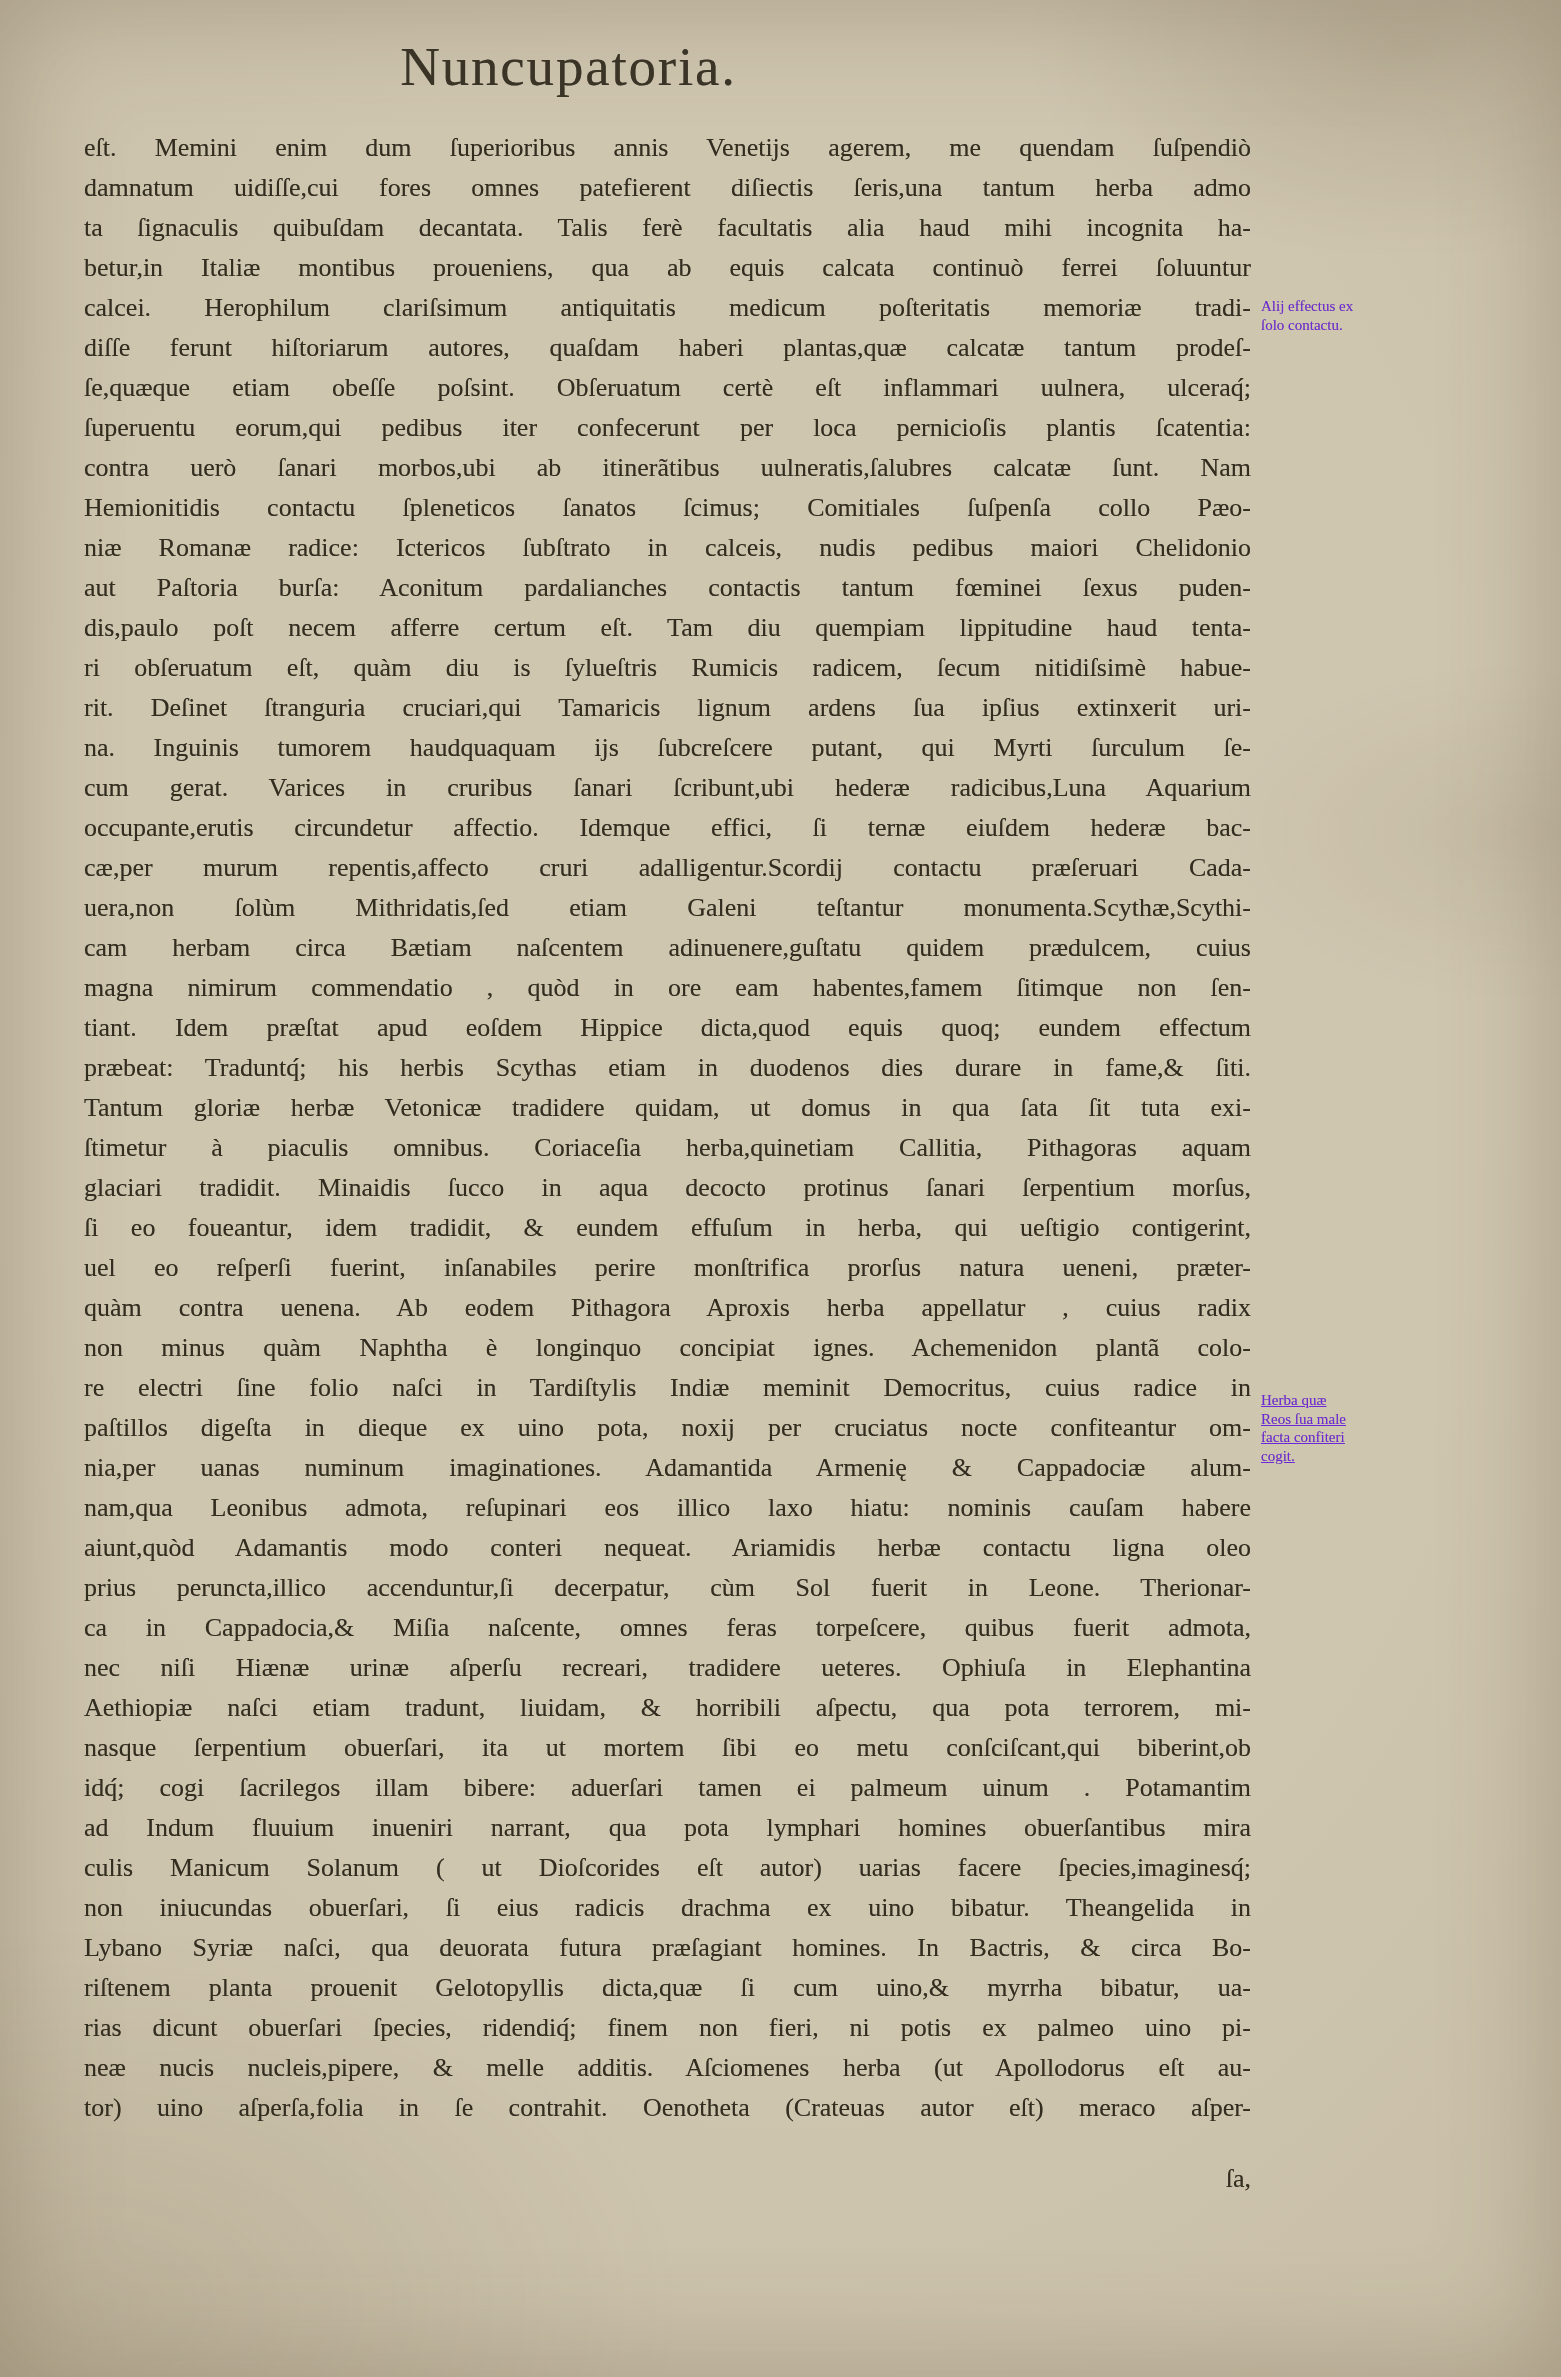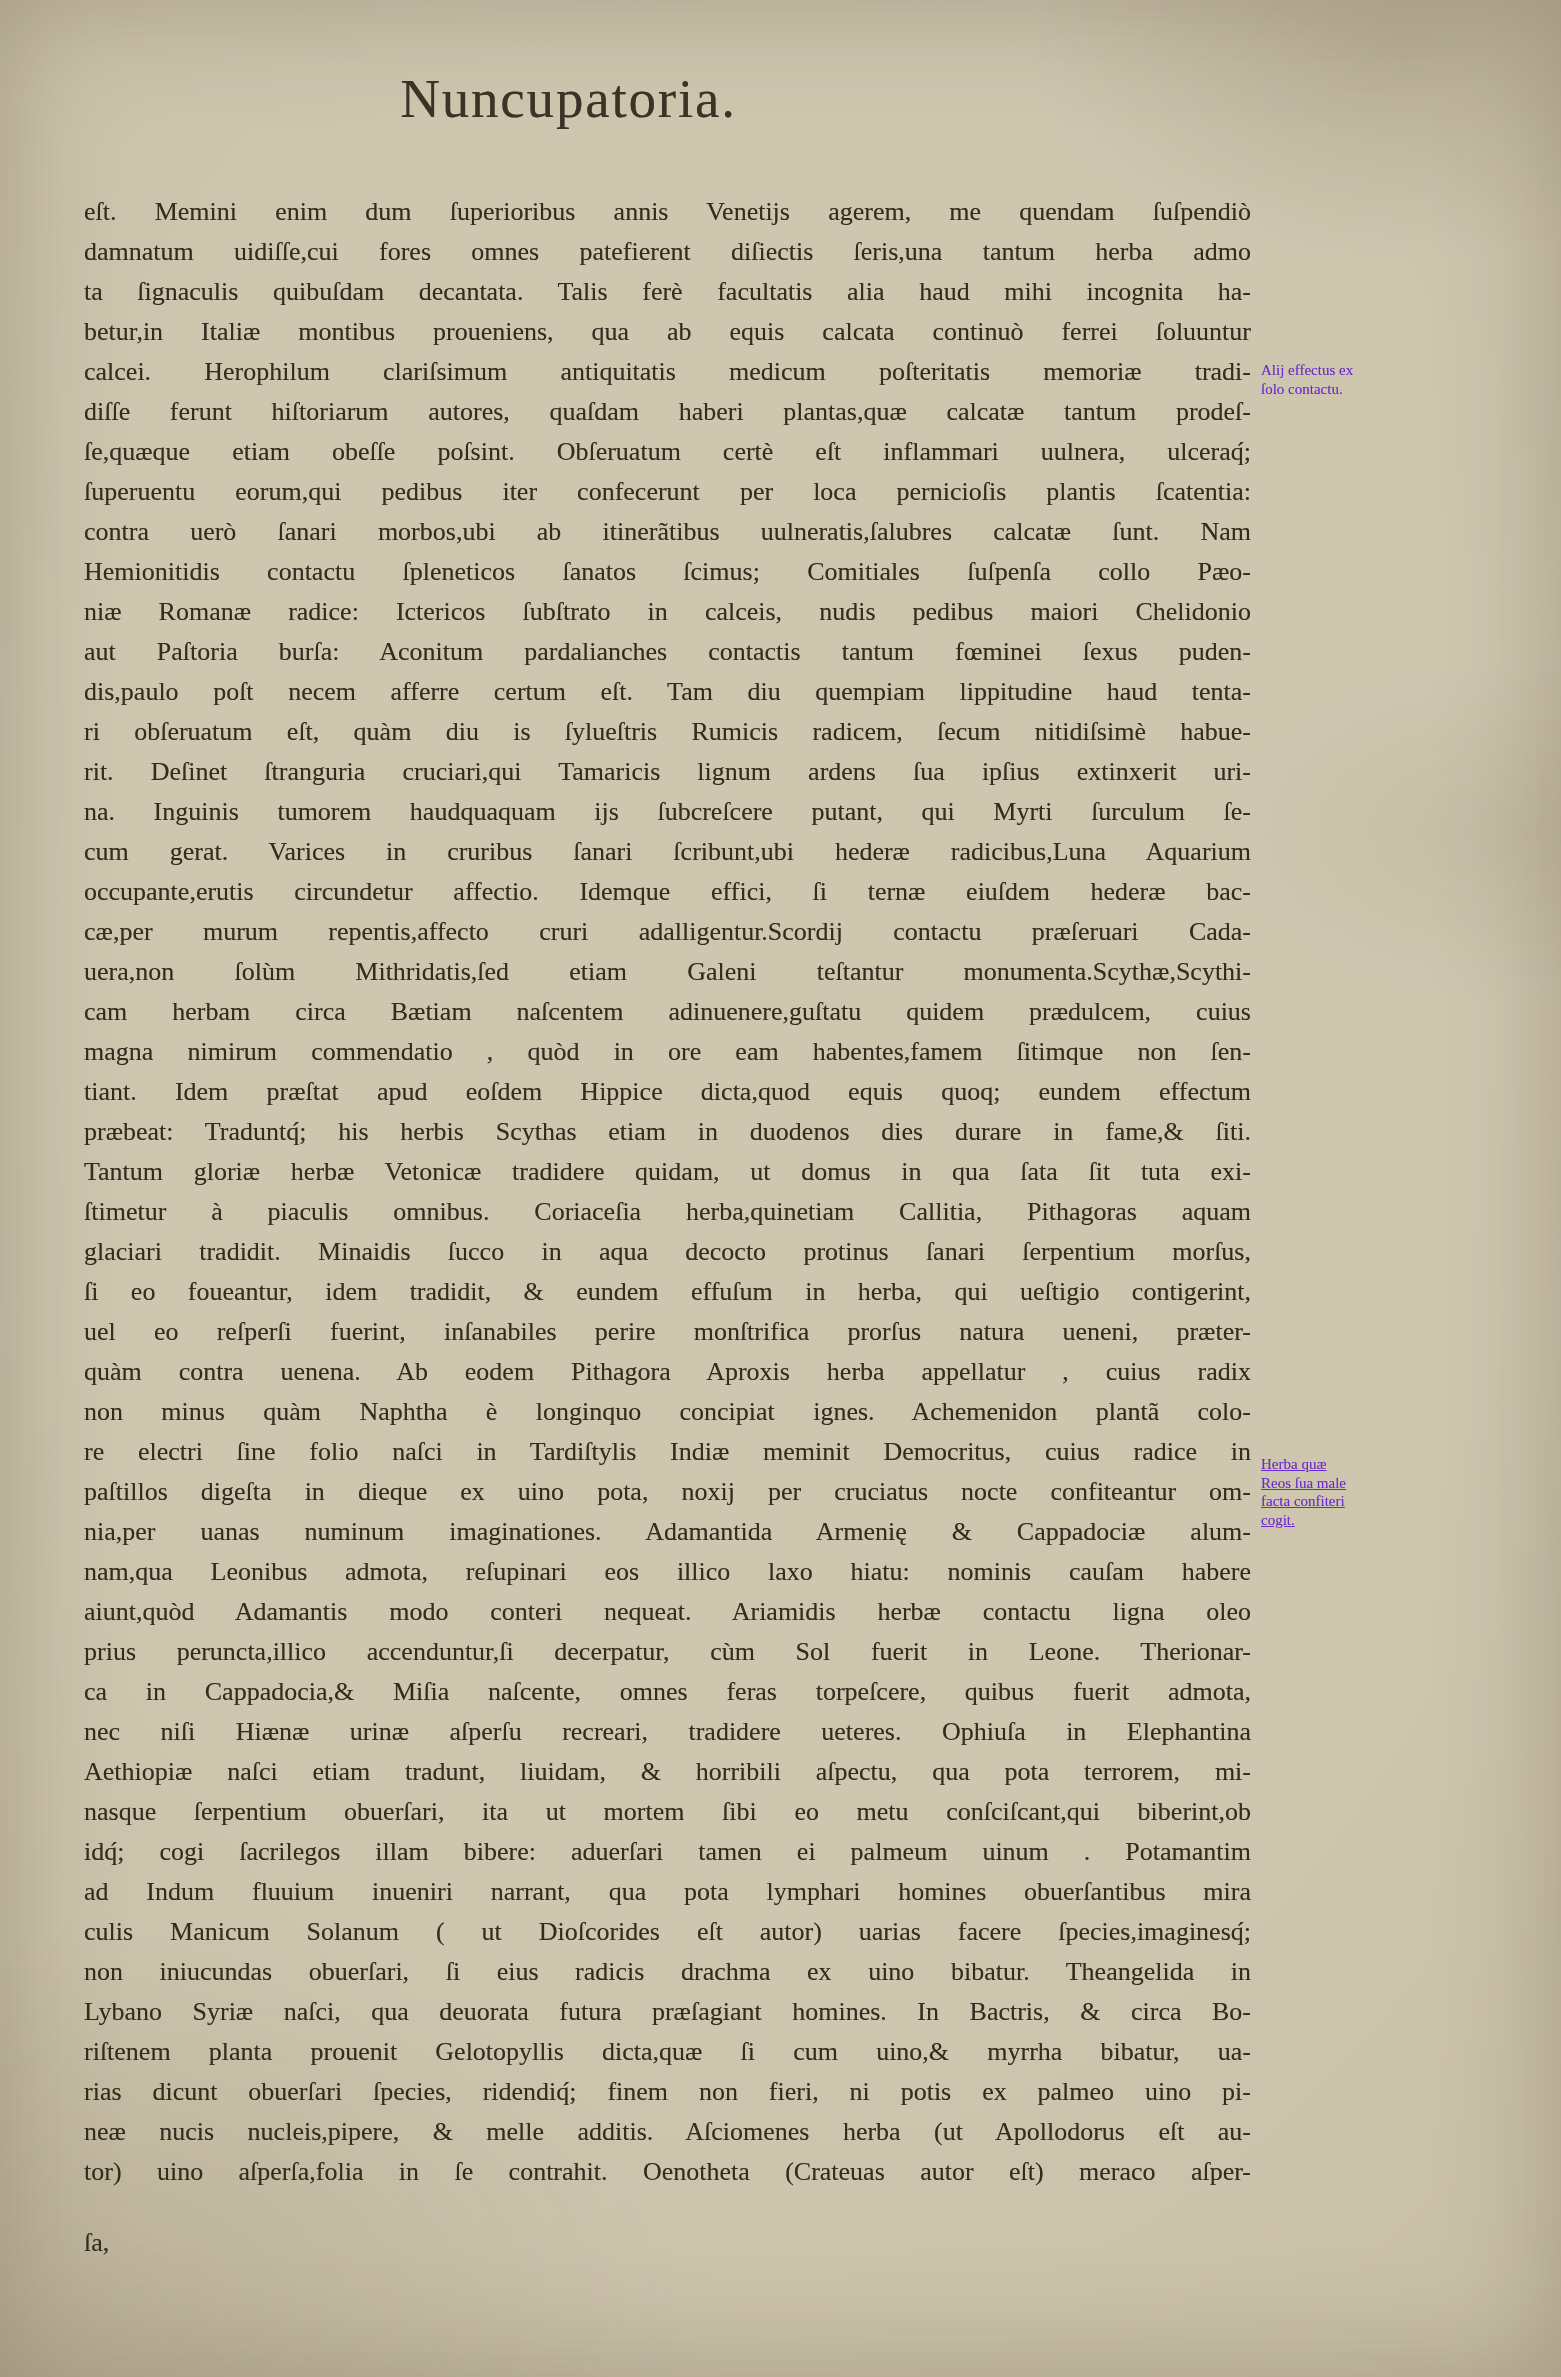--- a/index.html
+++ b/index.html
@@ -1,15 +1,15 @@
 <!DOCTYPE html>
 <html style="font-size:9.6px"><head>
 <meta charset="utf-8">
 <style>
-  * { box-sizing: border-box; margin-top: 32px; }
+  * { box-sizing: border-box; }
   html, body { margin: 0; padding: 0; }
   body {
     width: 1562px;
     height: 2377px;
     position: relative;
     overflow: hidden;
     font-family: "Liberation Serif", "DejaVu Serif", serif;
     color: #332d20;
     background-color: #c8bea6;
     background-image:
@@ -48,21 +48,21 @@
     text-align: justify;
     text-align-last: justify;
     color: #332d20;
     text-shadow: 0 0 0.6px rgba(51,45,32,0.40);
   }
   .catchword {
     position: absolute;
     left: 84px;
     top: 2164px;
     width: 1167px;
-    text-align: left;
+    text-align: right;
     font-size: 26px;
     color: #332d20;
     text-shadow: 0 0 0.6px rgba(51,45,32,0.40);
   }
   .margin-note {
     position: absolute;
     left: 1261px;
     width: 258px;
     font-size: 15px;
     line-height: 18.6px;

